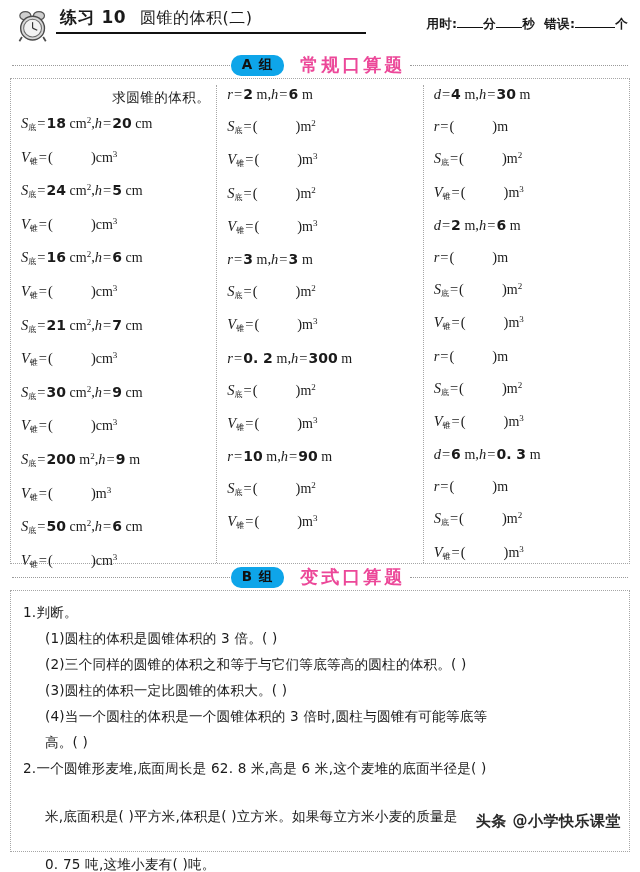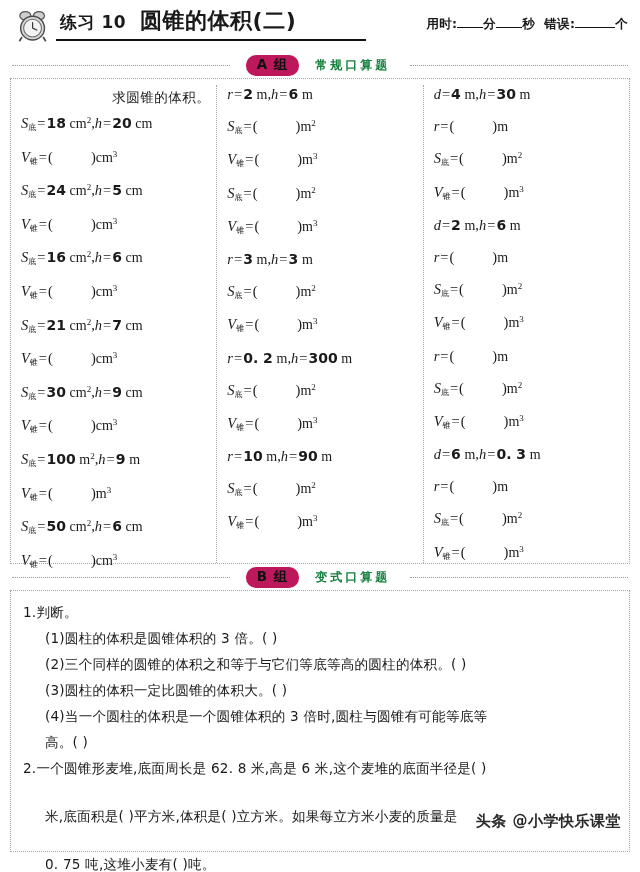--- a/index.html
+++ b/index.html
@@ -41,22 +41,22 @@
   }
   .title-main {
     font-family: "DejaVu Sans", "Liberation Sans", sans-serif;
     font-weight: bold;
     font-size: 17px;
     letter-spacing: 0.5px;
     white-space: nowrap;
   }
   .title-sub {
     font-family: "DejaVu Sans", "Liberation Sans", sans-serif;
-    font-weight: bold;
-    font-size: 22px;
+    font-weight: normal;
+    font-size: 16px;
     letter-spacing: 0.5px;
     white-space: nowrap;
     text-align: right;
   }
   .meta {
     margin-left: auto;
     margin-top: 10px;
     font-family: "DejaVu Sans", "Liberation Sans", sans-serif;
     font-size: 12.5px;
     font-weight: bold;
@@ -79,36 +79,36 @@
   .group-band::after {
     content: "";
     position: absolute;
     top: 50%;
     height: 0;
     border-top: 1.5px dotted #9a9a9a;
   }
   .group-band::before { left: 12px; right: 64%; }
   .group-band::after  { right: 12px; left: 64%; }
   .group-pill {
-    background: #be185d;
+    background: #0ea5e9;
     border-radius: 10px;
     padding: 1px 11px 2px 11px;
     font-family: "DejaVu Sans", "Liberation Sans", sans-serif;
     font-size: 13.5px;
     font-weight: bold;
     letter-spacing: 1px;
     color: #111;
     z-index: 2;
   }
   .group-label {
     font-family: "DejaVu Sans", "Liberation Sans", sans-serif;
-    font-size: 12px;
+    font-size: 18px;
     font-weight: bold;
     letter-spacing: 3px;
-    color: #15803d;
+    color: #ec4899;
     z-index: 2;
     background: #fff;
     padding: 0 4px;
   }
 
   
   .sectionA {
     border: 1.5px dotted #a6a6a6;
     margin: 0 10px;
     height: 486px;
@@ -220,21 +220,21 @@
         <div class="mline"><span class="vr">S<span class="sub">底</span></span><span class="eq">=</span><span class="num">18</span> <span class="unit">cm<span class="sup">2</span></span>,<span class="vr">h</span><span class="eq">=</span><span class="num">20</span> <span class="unit">cm</span></div>
         <div class="mline"><span class="vr">V<span class="sub">锥</span></span><span class="eq">=</span>(<span class="gap"></span>)<span class="unit">cm<span class="sup">3</span></span></div>
         <div class="mline"><span class="vr">S<span class="sub">底</span></span><span class="eq">=</span><span class="num">24</span> <span class="unit">cm<span class="sup">2</span></span>,<span class="vr">h</span><span class="eq">=</span><span class="num">5</span> <span class="unit">cm</span></div>
         <div class="mline"><span class="vr">V<span class="sub">锥</span></span><span class="eq">=</span>(<span class="gap"></span>)<span class="unit">cm<span class="sup">3</span></span></div>
         <div class="mline"><span class="vr">S<span class="sub">底</span></span><span class="eq">=</span><span class="num">16</span> <span class="unit">cm<span class="sup">2</span></span>,<span class="vr">h</span><span class="eq">=</span><span class="num">6</span> <span class="unit">cm</span></div>
         <div class="mline"><span class="vr">V<span class="sub">锥</span></span><span class="eq">=</span>(<span class="gap"></span>)<span class="unit">cm<span class="sup">3</span></span></div>
         <div class="mline"><span class="vr">S<span class="sub">底</span></span><span class="eq">=</span><span class="num">21</span> <span class="unit">cm<span class="sup">2</span></span>,<span class="vr">h</span><span class="eq">=</span><span class="num">7</span> <span class="unit">cm</span></div>
         <div class="mline"><span class="vr">V<span class="sub">锥</span></span><span class="eq">=</span>(<span class="gap"></span>)<span class="unit">cm<span class="sup">3</span></span></div>
         <div class="mline"><span class="vr">S<span class="sub">底</span></span><span class="eq">=</span><span class="num">30</span> <span class="unit">cm<span class="sup">2</span></span>,<span class="vr">h</span><span class="eq">=</span><span class="num">9</span> <span class="unit">cm</span></div>
         <div class="mline"><span class="vr">V<span class="sub">锥</span></span><span class="eq">=</span>(<span class="gap"></span>)<span class="unit">cm<span class="sup">3</span></span></div>
-        <div class="mline"><span class="vr">S<span class="sub">底</span></span><span class="eq">=</span><span class="num">100</span> <span class="unit">m<span class="sup">2</span></span>,<span class="vr">h</span><span class="eq">=</span><span class="num">9</span> <span class="unit">m</span></div>
+        <div class="mline"><span class="vr">S<span class="sub">底</span></span><span class="eq">=</span><span class="num">200</span> <span class="unit">m<span class="sup">2</span></span>,<span class="vr">h</span><span class="eq">=</span><span class="num">9</span> <span class="unit">m</span></div>
         <div class="mline"><span class="vr">V<span class="sub">锥</span></span><span class="eq">=</span>(<span class="gap"></span>)<span class="unit">m<span class="sup">3</span></span></div>
         <div class="mline"><span class="vr">S<span class="sub">底</span></span><span class="eq">=</span><span class="num">50</span> <span class="unit">cm<span class="sup">2</span></span>,<span class="vr">h</span><span class="eq">=</span><span class="num">6</span> <span class="unit">cm</span></div>
         <div class="mline"><span class="vr">V<span class="sub">锥</span></span><span class="eq">=</span>(<span class="gap"></span>)<span class="unit">cm<span class="sup">3</span></span></div>
       </div>
   </div>
 
   <div class="colA c2">
     <div id="col2-rows">
         <div class="mline"><span class="vr">r</span><span class="eq">=</span><span class="num">2</span> <span class="unit">m</span>,<span class="vr">h</span><span class="eq">=</span><span class="num">6</span> <span class="unit">m</span></div>
         <div class="mline"><span class="vr">S<span class="sub">底</span></span><span class="eq">=</span>(<span class="gap"></span>)<span class="unit">m<span class="sup">2</span></span></div>

